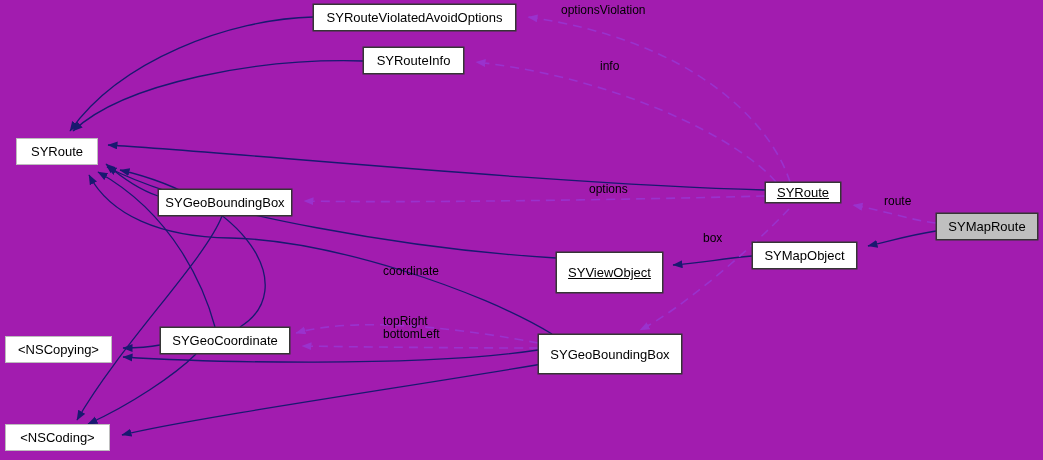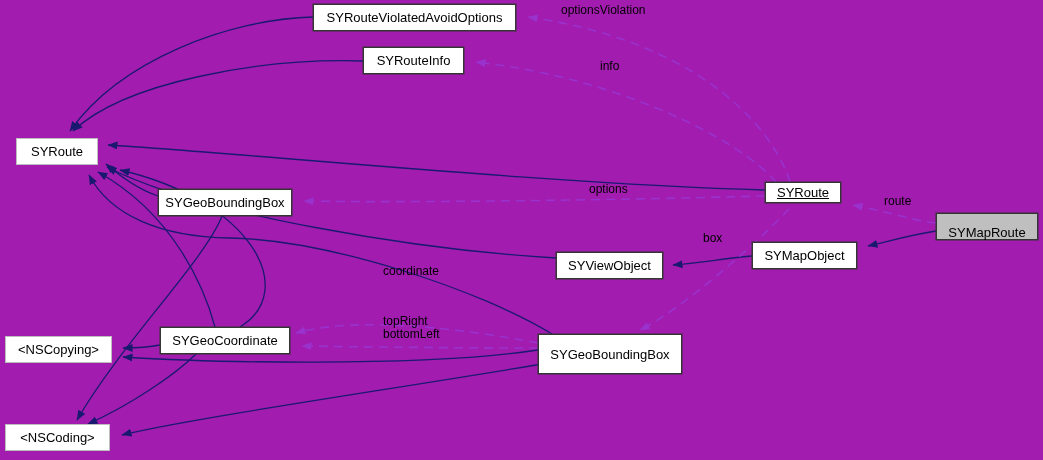--- a/index.html
+++ b/index.html
@@ -43,21 +43,20 @@
     border: 1px solid #353535;
     box-shadow: 0 0 0 0.5px #353535;
   }
   .node-box.faint {
     border: 1px solid #bdbdbd;
   }
   .node-box.highlight {
     background: #bfbfbf;
     border: 1px solid #353535;
     box-shadow: 0 0 0 0.5px #353535;
-    align-items: flex-end;
   }
   .edge-label {
     position: absolute;
     font-size: 12px;
     line-height: 13px;
     color: #000000;
     white-space: pre;
     background: transparent;
     z-index: 6;
   }
@@ -127,21 +126,21 @@
   </div>
 
   <div class="node-box highlight" style="left:936px;top:213px;width:102px;height:27px;">
     <span>SYMapRoute</span>
   </div>
 
   <div class="node-box strong" style="left:752px;top:242px;width:105px;height:27px;">
     <span>SYMapObject</span>
   </div>
 
-  <div class="node-box strong" style="left:556px;top:252px;width:107px;height:27px;">
+  <div class="node-box strong" style="left:556px;top:252px;width:107px;height:41px;text-decoration:underline;">
     <span>SYViewObject</span>
   </div>
 
   <div class="node-box strong" style="left:160px;top:327px;width:130px;height:27px;">
     <span>SYGeoCoordinate</span>
   </div>
 
   <div class="node-box strong" style="left:538px;top:334px;width:144px;height:40px;">
     <span>SYGeoBoundingBox</span>
   </div>

